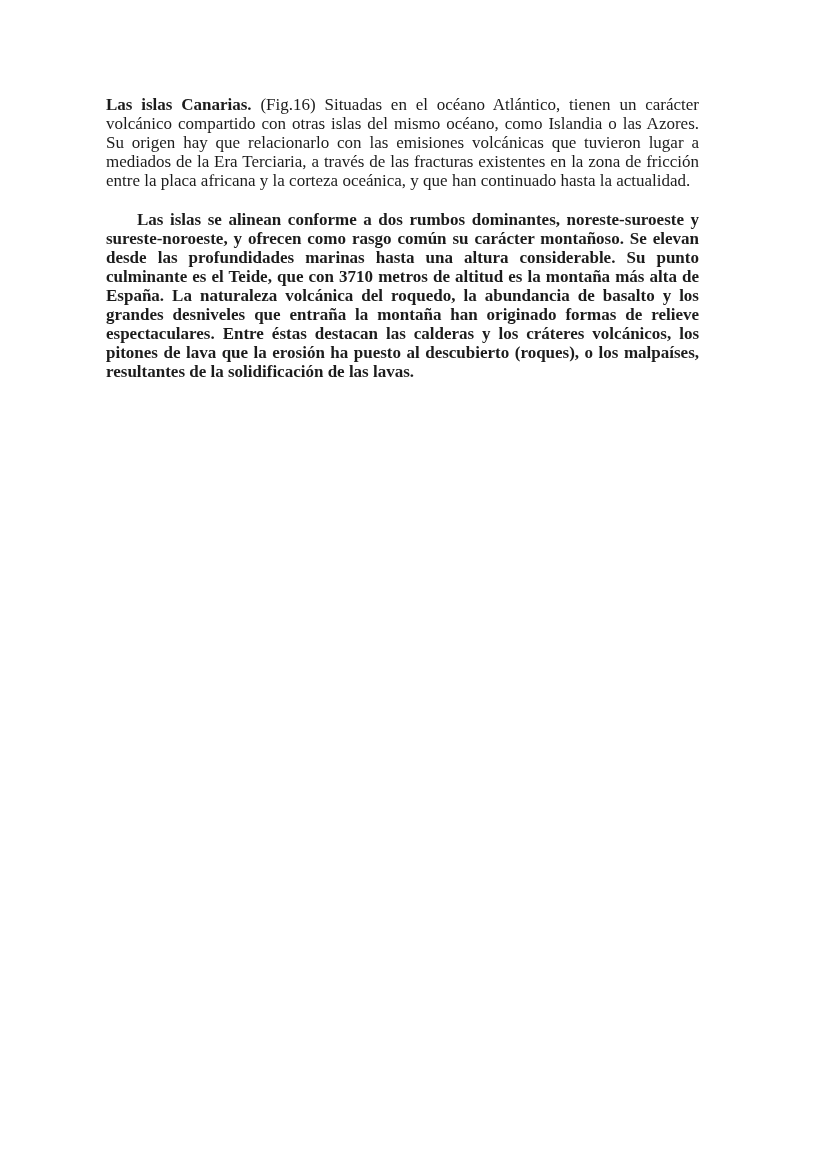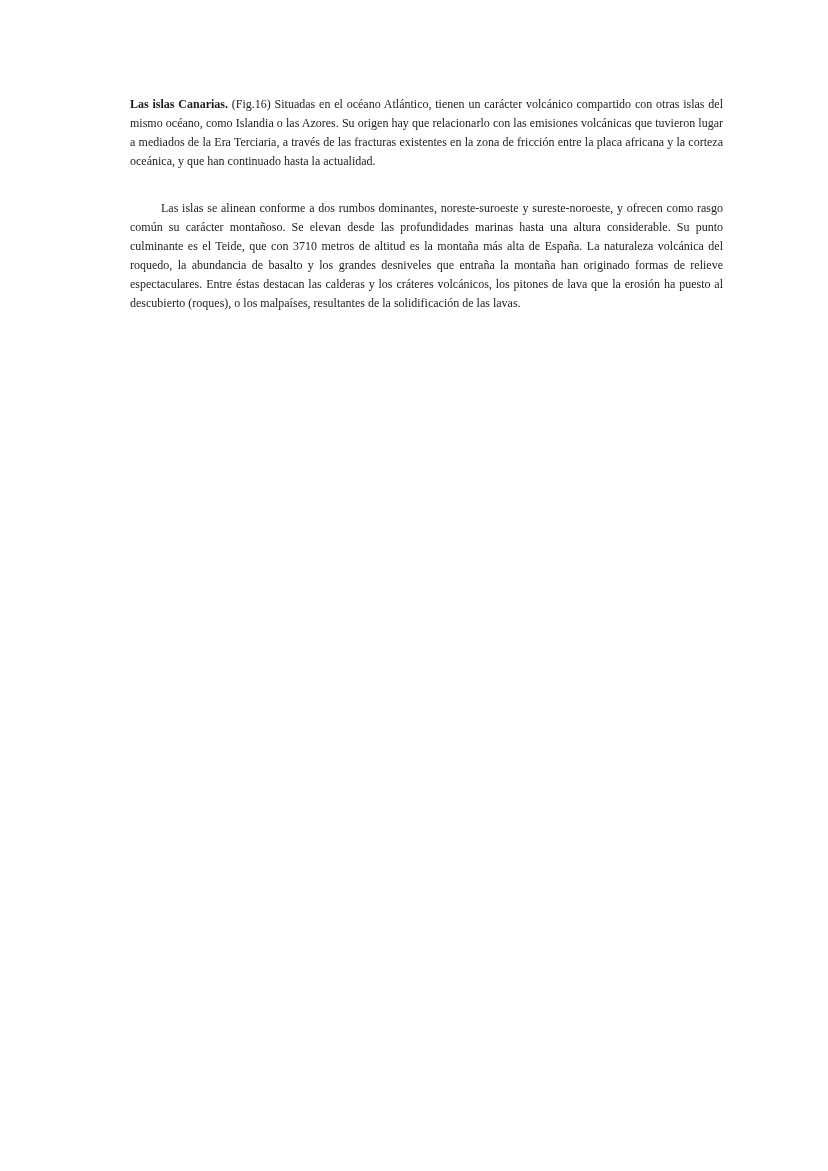--- a/index.html
+++ b/index.html
@@ -10,39 +10,40 @@
   .page {
     position: relative;
     width: 828px;
     height: 1171px;
     background: #ffffff;
     overflow: hidden;
     font-family: "Liberation Serif", serif;
   }
   .text-column {
     position: absolute;
-    left: 130px;
+    left: 106px;
     top: 95px;
     width: 593px;
     color: #1c1c1c;
-    font-size: 12px;
+    font-size: 17px;
     line-height: 19px;
     text-align: justify;
     text-justify: inter-word;
   }
   .para {
     margin: 0;
     padding: 0;
   }
   .para-lead {
     font-weight: bold;
   }
   .para-indent {
-    margin-top: 28px;
+    margin-top: 20px;
     text-indent: 31px;
+    font-weight: bold;
   }
 </style>
 </head>
 <body>
 
 <div class="page">
   <div class="text-column">
     <p class="para"><span class="para-lead">Las islas Canarias.</span><span> (Fig.16) Situadas en el océano Atlántico, tienen un carácter volcánico compartido con otras islas del mismo océano, como Islandia o las Azores. Su origen hay que relacionarlo con las emisiones volcánicas que tuvieron lugar a mediados de la Era Terciaria, a través de las fracturas existentes en la zona de fricción entre la placa africana y la corteza oceánica, y que han continuado hasta la actualidad.</span></p>
     <p class="para para-indent"><span>Las islas se alinean conforme a dos rumbos dominantes, noreste-suroeste y sureste-noroeste, y ofrecen como rasgo común su carácter montañoso. Se elevan desde las profundidades marinas hasta una altura considerable. Su punto culminante es el Teide, que con 3710 metros de altitud es la montaña más alta de España. La naturaleza volcánica del roquedo, la abundancia de basalto y los grandes desniveles que entraña la montaña han originado formas de relieve espectaculares. Entre éstas destacan las calderas y los cráteres volcánicos, los pitones de lava que la erosión ha puesto al descubierto (roques), o los malpaíses, resultantes de la solidificación de las lavas.</span></p>
   </div>

